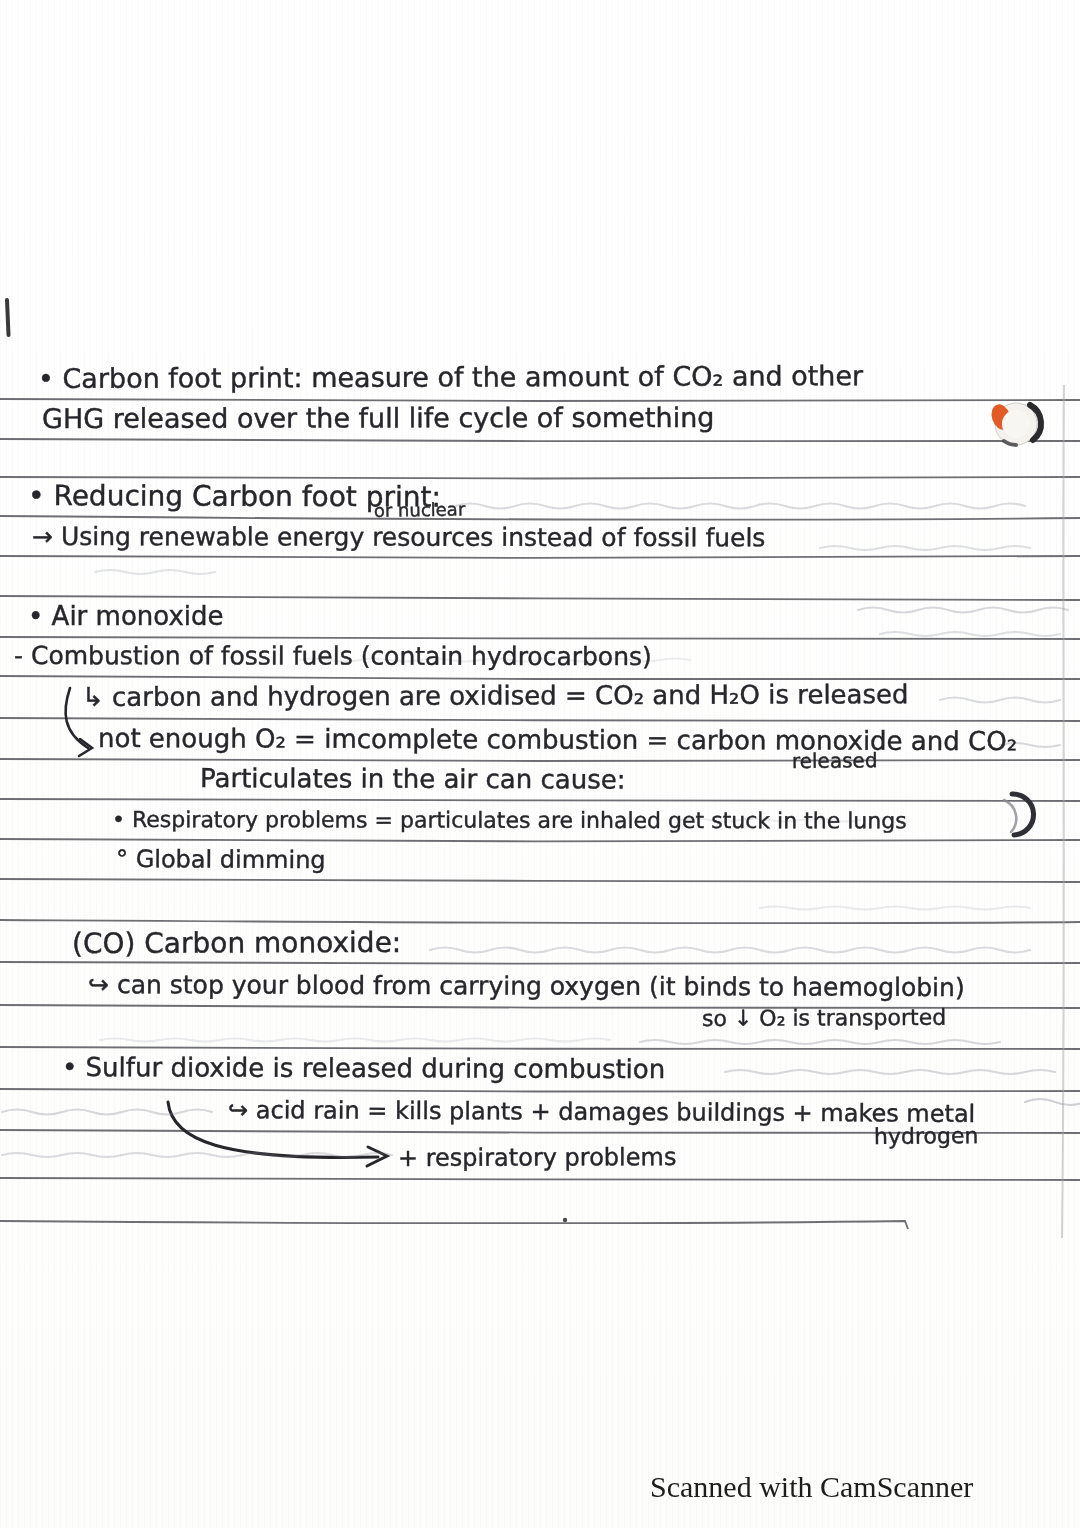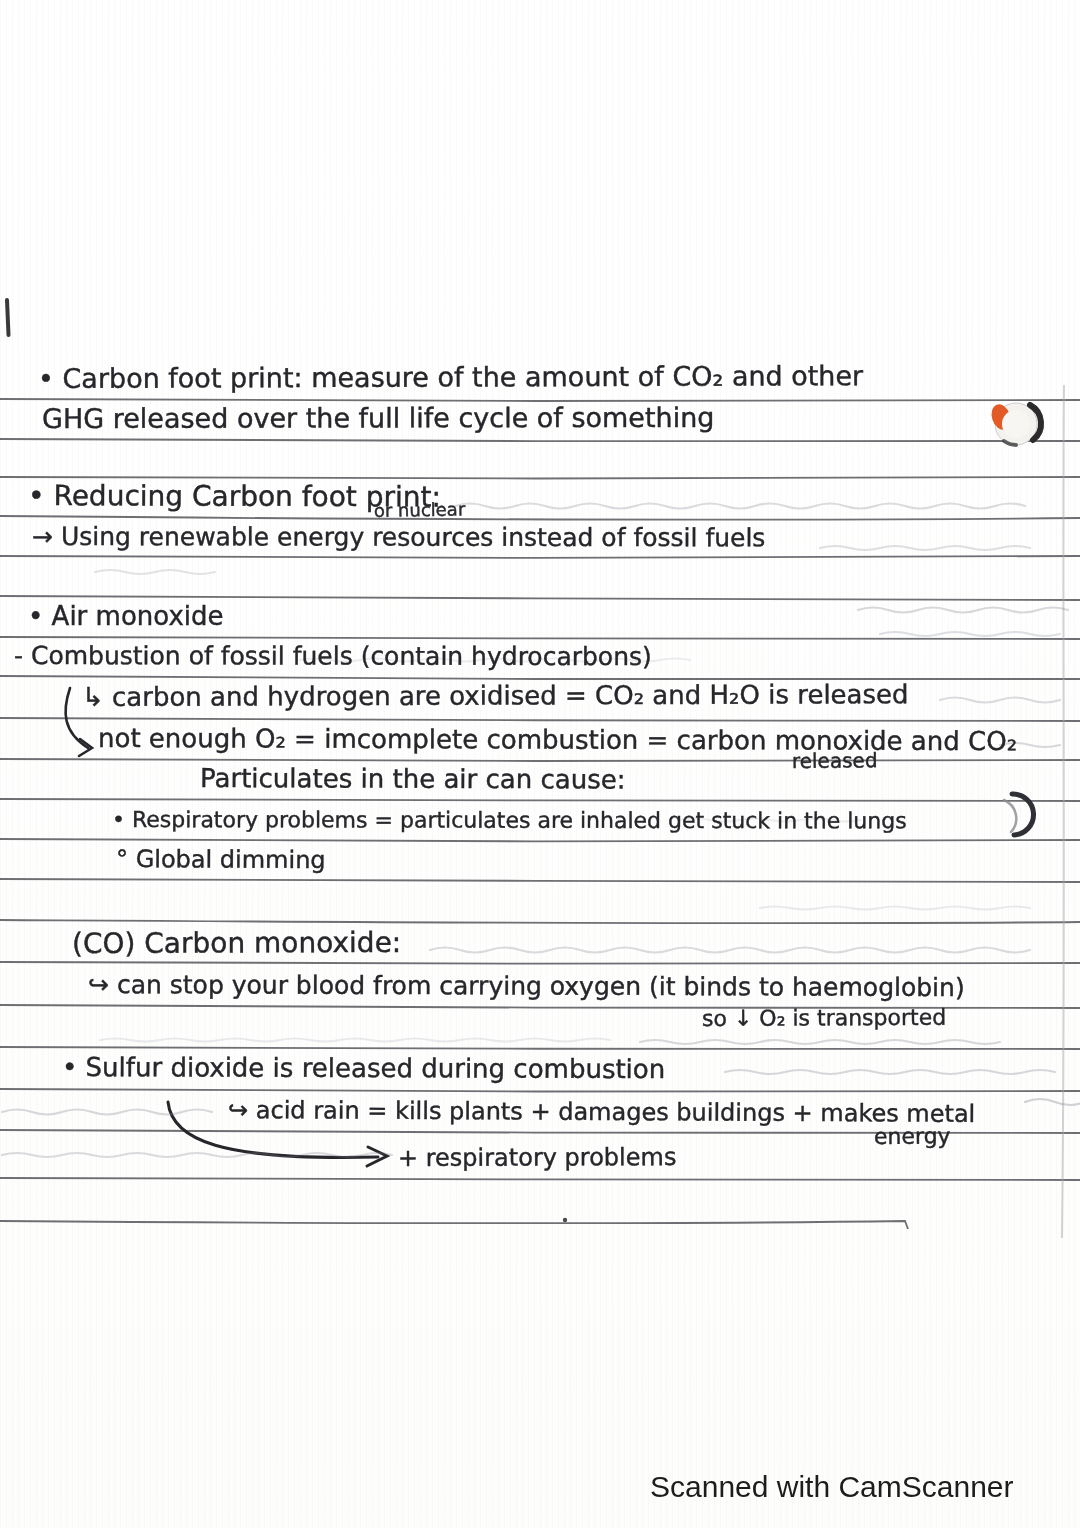--- a/index.html
+++ b/index.html
@@ -13,21 +13,21 @@
   .deco{position:absolute;left:0;top:0;width:1080px;height:1528px;pointer-events:none;}
   .hw{
     position:absolute;white-space:nowrap;color:#26262b;
     font-family:"DejaVu Sans",sans-serif;line-height:1;
     -webkit-text-stroke:0.4px #26262b;
     transform-origin:left bottom;
   }
   .hw-sm{color:#2b2b30;}
   .footer-credit{
     position:absolute;left:650px;top:1470px;
-    font-family:Liberation Sans, sans-serif;font-size:30px;color:#1d1d1d;
+    font-family:Liberation Serif, serif;font-size:30px;color:#1d1d1d;
     white-space:nowrap;
   }
 </style>
 </head>
 <body>
 
 <div class="page">
 
   <svg class="deco" id="deco-svg" viewBox="0 0 1080 1528">
     <g id="ruled-lines">
@@ -133,18 +133,18 @@
   <div class="hw" style="left:72px;top:930px;font-size:28px;transform:rotate(-0.2deg)">(CO) Carbon monoxide:</div>
 
   <div class="hw" style="left:88px;top:972px;font-size:25px;transform:rotate(0.2deg)">↪ can stop your blood from carrying oxygen (it binds to haemoglobin)</div>
 
   <div class="hw" style="left:702px;top:1008px;font-size:22px;transform:rotate(-0.3deg)">so ↓ O₂ is transported</div>
 
   <div class="hw" style="left:62px;top:1054px;font-size:26px;transform:rotate(0.2deg)">• Sulfur dioxide is released during combustion</div>
 
   <div class="hw" style="left:228px;top:1098px;font-size:24px;transform:rotate(0.3deg)">↪ acid rain = kills plants + damages buildings + makes metal</div>
 
-  <div class="hw" style="left:874px;top:1126px;font-size:22px;transform:rotate(-0.5deg)">energy</div>
+  <div class="hw" style="left:874px;top:1126px;font-size:22px;transform:rotate(-0.5deg)">hydrogen</div>
 
   <div class="hw" style="left:398px;top:1146px;font-size:24px;transform:rotate(-0.2deg)">+ respiratory problems</div>
 
   <div class="footer-credit">Scanned with CamScanner</div>
 </div>
 
 </body></html>

